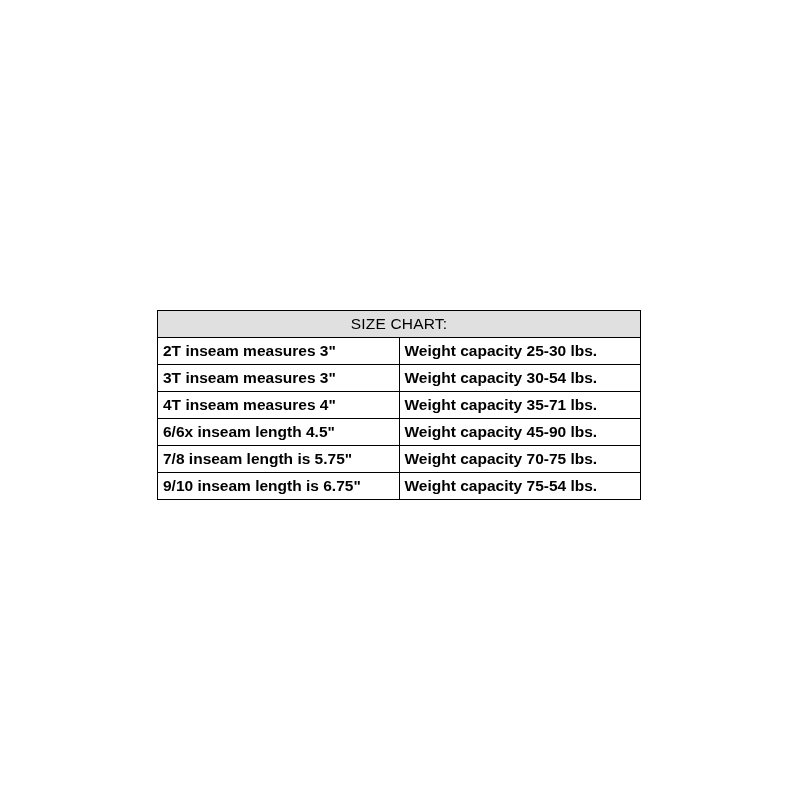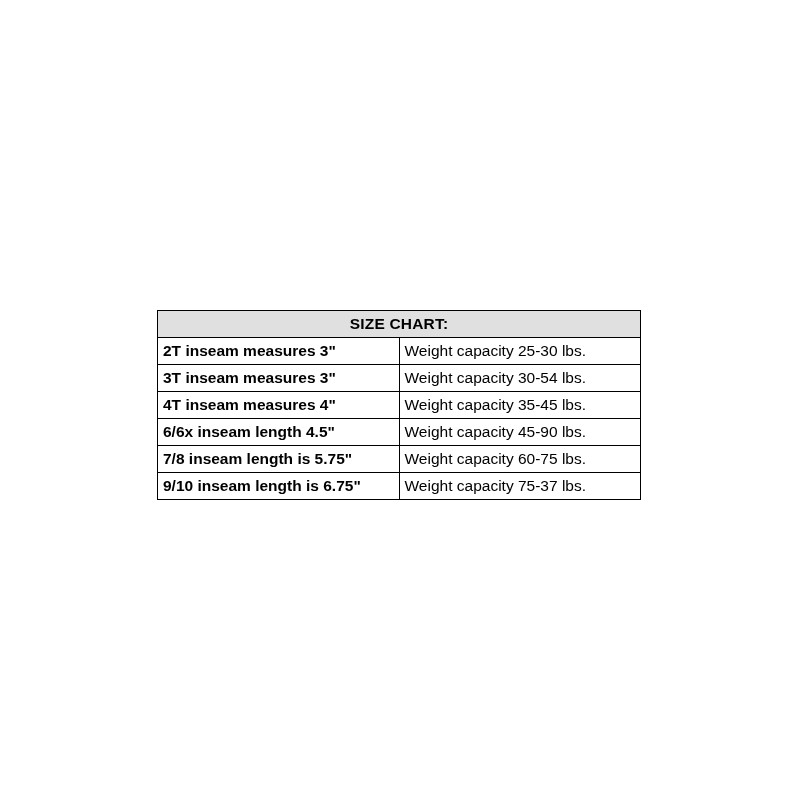--- a/index.html
+++ b/index.html
@@ -42,31 +42,31 @@
     line-height: 1.25;
     color: #000000;
     vertical-align: middle;
     height: 21px;
     white-space: nowrap;
     overflow: hidden;
   }
   table.size-chart thead th {
     background: #e0e0e0;
     text-align: center;
-    font-weight: bold;
+    font-weight: normal;
     padding-left: 0;
     letter-spacing: 0.2px;
   }
   table.size-chart tbody td.col-left {
     width: 245px;
     font-weight: bold;
   }
   table.size-chart tbody td.col-right {
     width: 239px;
-    font-weight: normal;
+    font-weight: bold;
   }
 </style>
 </head>
 <body>
 
 <div id="page">
   <div id="chart-wrap">
     <table class="size-chart">
       <thead>
         <tr>
@@ -77,30 +77,30 @@
         <tr>
           <td class="col-left">2T inseam measures 3"</td>
           <td class="col-right">Weight capacity 25-30 lbs.</td>
         </tr>
         <tr>
           <td class="col-left">3T inseam measures 3"</td>
           <td class="col-right">Weight capacity 30-54 lbs.</td>
         </tr>
         <tr>
           <td class="col-left">4T inseam measures 4"</td>
-          <td class="col-right">Weight capacity 35-45 lbs.</td>
+          <td class="col-right">Weight capacity 35-71 lbs.</td>
         </tr>
         <tr>
           <td class="col-left">6/6x inseam length 4.5"</td>
           <td class="col-right">Weight capacity 45-90 lbs.</td>
         </tr>
         <tr>
           <td class="col-left">7/8 inseam length is 5.75"</td>
-          <td class="col-right">Weight capacity 60-75 lbs.</td>
+          <td class="col-right">Weight capacity 70-75 lbs.</td>
         </tr>
         <tr>
           <td class="col-left">9/10 inseam length is 6.75"</td>
-          <td class="col-right">Weight capacity 75-37 lbs.</td>
+          <td class="col-right">Weight capacity 75-54 lbs.</td>
         </tr>
       </tbody>
     </table>
   </div>
 </div>
 
 </body></html>

